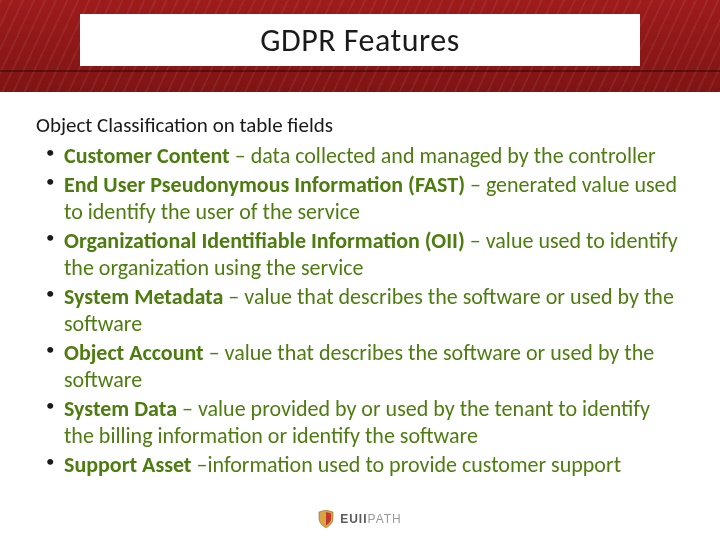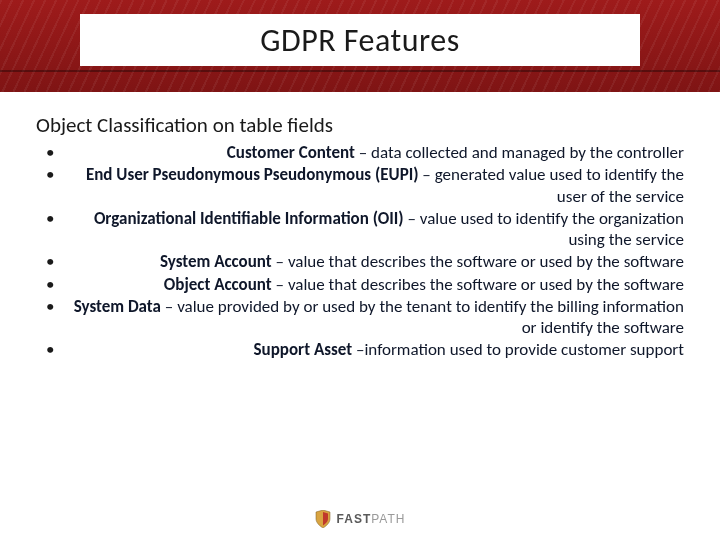--- a/index.html
+++ b/index.html
@@ -72,25 +72,24 @@
     margin-bottom: 4px;
     font-weight: 400;
   }
   ul.bullets {
     margin: 0;
     padding: 0 0 0 28px;
     list-style: none;
   }
   ul.bullets li {
     position: relative;
-    font-size: 17px;
+    font-size: 22px;
     line-height: 1.25;
-    color: #0f172a;
+    color: #4d7c0f;
     margin-bottom: 1px;
-    text-align: right;
   }
   ul.bullets li::before {
     content: "•";
     position: absolute;
     left: -18px;
     top: 0;
     color: #1a1a1a;
     font-size: 17px;
   }
   .term {
@@ -147,27 +146,27 @@
     </div>
   </div>
 
   <div class="content">
     <div class="subheading">Object Classification on table fields</div>
     <ul class="bullets">
       <li>
         <span class="term">Customer Content</span><span class="sep"> – </span><span class="desc">data collected and managed by the controller</span>
       </li>
       <li>
-        <span class="term">End User Pseudonymous Pseudonymous (EUPI)</span><span class="sep"> – </span><span class="desc">generated value used to identify the user of the service</span>
+        <span class="term">End User Pseudonymous Information (FAST)</span><span class="sep"> – </span><span class="desc">generated value used to identify the user of the service</span>
       </li>
       <li>
         <span class="term">Organizational Identifiable Information (OII)</span><span class="sep"> – </span><span class="desc">value used to identify the organization using the service</span>
       </li>
       <li>
-        <span class="term">System Account</span><span class="sep"> – </span><span class="desc">value that describes the software or used by the software</span>
+        <span class="term">System Metadata</span><span class="sep"> – </span><span class="desc">value that describes the software or used by the software</span>
       </li>
       <li>
         <span class="term">Object Account</span><span class="sep"> – </span><span class="desc">value that describes the software or used by the software</span>
       </li>
       <li>
         <span class="term">System Data</span><span class="sep"> – </span><span class="desc">value provided by or used by the tenant to identify the billing information or identify the software</span>
       </li>
       <li>
         <span class="term">Support Asset</span><span class="sep"> –</span><span class="desc">information used to provide customer support</span>
       </li>
@@ -175,17 +174,17 @@
   </div>
 
   <div class="footer">
     <span class="logo-shield">
       <svg width="16" height="18" viewBox="0 0 16 18">
         <path d="M8 0 L15 2 L15 9 C15 14 8 18 8 18 C8 18 1 14 1 9 L1 2 Z" fill="#d9a441" stroke="#7a5a20" stroke-width="0.5"></path>
         <path d="M8 2 L13 3.5 L13 9 C13 12.5 8 15.5 8 15.5 Z" fill="#c0392b"></path>
       </svg>
     </span>
     <span class="logo-text">
-      <span class="fast">FAST</span><span class="path">PATH</span>
+      <span class="fast">EUII</span><span class="path">PATH</span>
     </span>
   </div>
 
 </div>
 
 </body></html>

